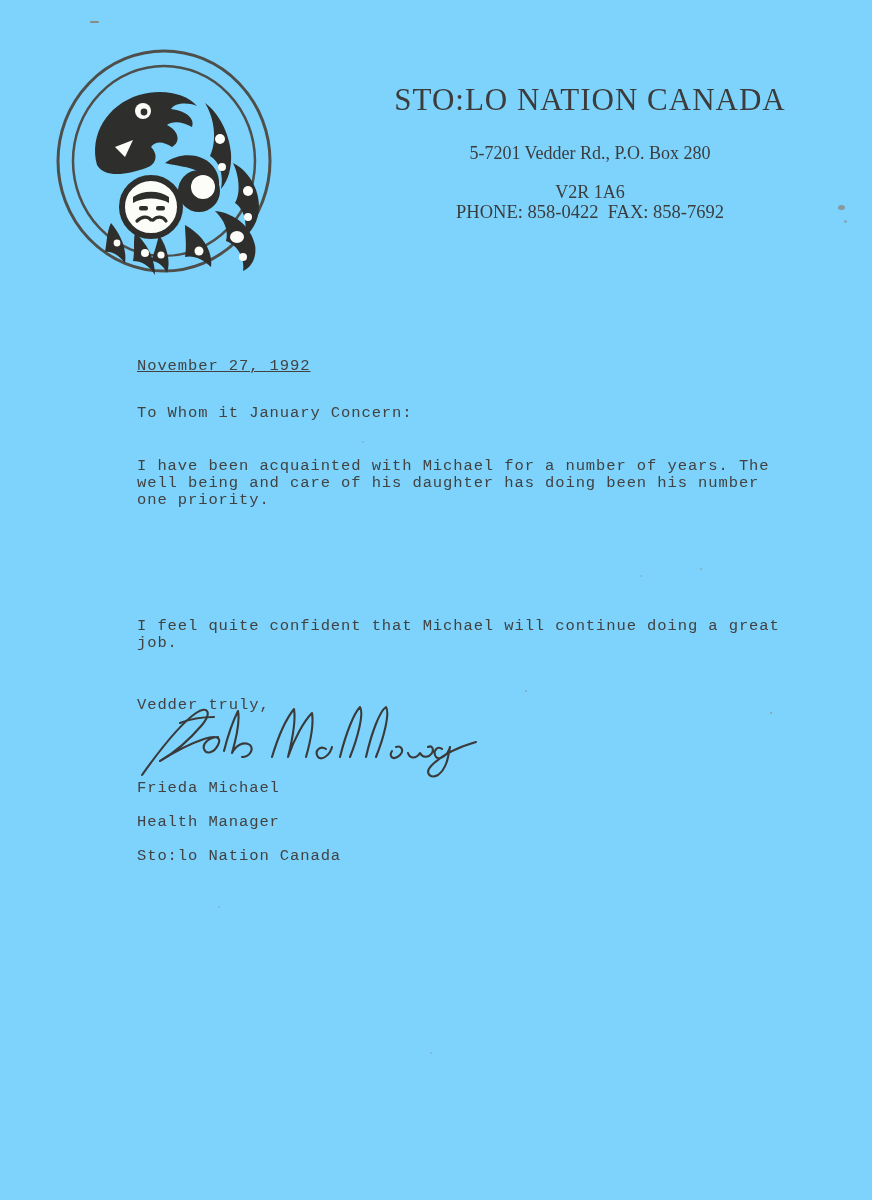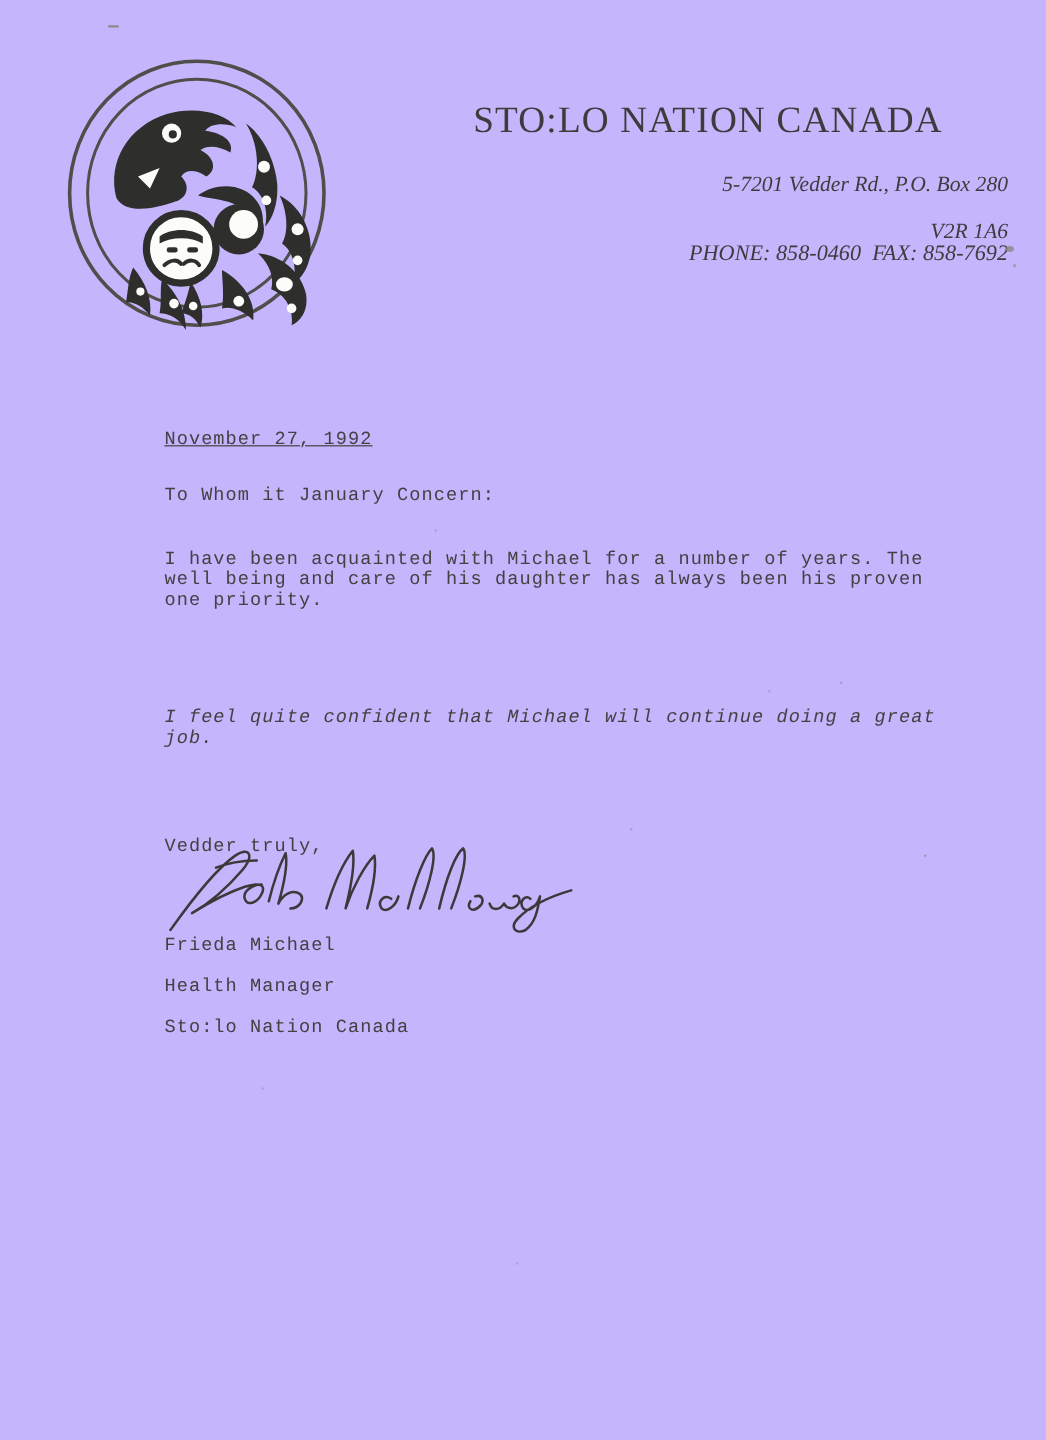--- a/index.html
+++ b/index.html
@@ -6,21 +6,21 @@
     margin: 0;
     padding: 0;
     background: #e8e8e6;
     font-family: "Liberation Serif", serif;
   }
   .page {
     position: relative;
     width: 872px;
     height: 1200px;
     margin: 0 auto;
-    background: #c4b5fd;
+    background: #7dd3fc;
     overflow: hidden;
     color: #3d3d3d;
   }
   
   .logo {
     position: absolute;
     left: 53px;
     top: 47px;
     width: 222px;
     height: 228px;
@@ -34,47 +34,46 @@
     font-family: "Liberation Serif", serif;
     font-size: 31px;
     letter-spacing: 1px;
     color: #3c3c3c;
     white-space: pre;
   }
   .addr {
     position: absolute;
     left: 340px;
     width: 500px;
-    text-align: right;
+    text-align: center;
     font-family: "Liberation Serif", serif;
     font-size: 18px;
     color: #3c3c3c;
     white-space: pre;
-    font-style: italic;
   }
   .addr1 { top: 143px; }
   .addr2 { top: 163px; }
   .addr3 { top: 182px; }
   .phone { top: 202px; font-size: 18.5px; }
   
   .typed {
     position: absolute;
     left: 137px;
     font-family: "Liberation Mono", "DejaVu Sans Mono", monospace;
     font-size: 15.5px;
     letter-spacing: 0.9px;
     line-height: 17px;
     color: #424242;
     white-space: pre-line;
   }
   .date-line       { top: 358px; text-decoration: underline; }
   .salutation-line { top: 405px; }
   .para-1          { top: 458px; }
   .para-2          { top: 527px; }
-  .para-3          { top: 590px; font-style: italic; }
+  .para-3          { top: 618px; }
   .closing-line    { top: 697px; }
   .signature-block { top: 763px; }
   .signature-svg {
     position: absolute;
     left: 124px;
     top: 699px;
     width: 362px;
     height: 80px;
   }
   
@@ -128,26 +127,26 @@
     <path d="M 80,150 C 90,143 106,143 116,150 L 116,156 C 106,150 90,150 80,156 Z" fill="#2e2e2c"></path>
     <rect x="86" y="159" width="9" height="4.5" rx="2" fill="#2e2e2c"></rect>
     <rect x="103" y="159" width="9" height="4.5" rx="2" fill="#2e2e2c"></rect>
     <path d="M 84,174 C 89,169 95,169 98,173" stroke="#2e2e2c" stroke-width="3.2" fill="none" stroke-linecap="round"></path>
     <path d="M 100,173 C 104,169 110,169 113,174" stroke="#2e2e2c" stroke-width="3.2" fill="none" stroke-linecap="round"></path>
   </svg>
 
   <div class="org-title">STO:LO NATION CANADA</div>
   <div class="addr addr1">5-7201 Vedder Rd., P.O. Box 280</div>
   <div class="addr addr3">V2R 1A6</div>
-  <div class="addr phone">PHONE: 858-0460  FAX: 858-7692</div>
+  <div class="addr phone">PHONE: 858-0422  FAX: 858-7692</div>
 
   <div class="typed date-line">November 27, 1992</div>
   <div class="typed salutation-line">To Whom it January Concern:</div>
   <div class="typed para-1">I have been acquainted with Michael for a number of years. The
-well being and care of his daughter has always been his proven
+well being and care of his daughter has doing been his number
 one priority.</div>
   <div class="typed para-3">I feel quite confident that Michael will continue doing a great
 job.</div>
   <div class="typed closing-line">Vedder truly,</div>
 
   <svg class="signature-svg" viewBox="0 0 362 80" aria-hidden="true">
     <g fill="none" stroke="#3a3a3a" stroke-width="2.1" stroke-linecap="round" stroke-linejoin="round">
       <path d="M 18,76 C 28,62 52,28 72,14 C 84,6 88,14 78,26 C 66,40 50,54 36,62 C 52,52 68,44 80,40 C 92,36 98,38 94,46 C 90,54 82,56 80,50 C 78,44 86,38 94,38 M 100,52 C 104,36 110,20 114,12 C 116,22 112,40 108,54 C 112,46 120,42 126,46 C 130,50 126,58 118,58"></path>
       <path d="M 56,24 C 66,20 80,18 90,18"></path>
       <path d="M 148,58 C 154,38 162,20 170,10 C 172,22 168,42 164,58 C 170,40 180,22 188,14 C 190,26 186,44 182,58"></path>

